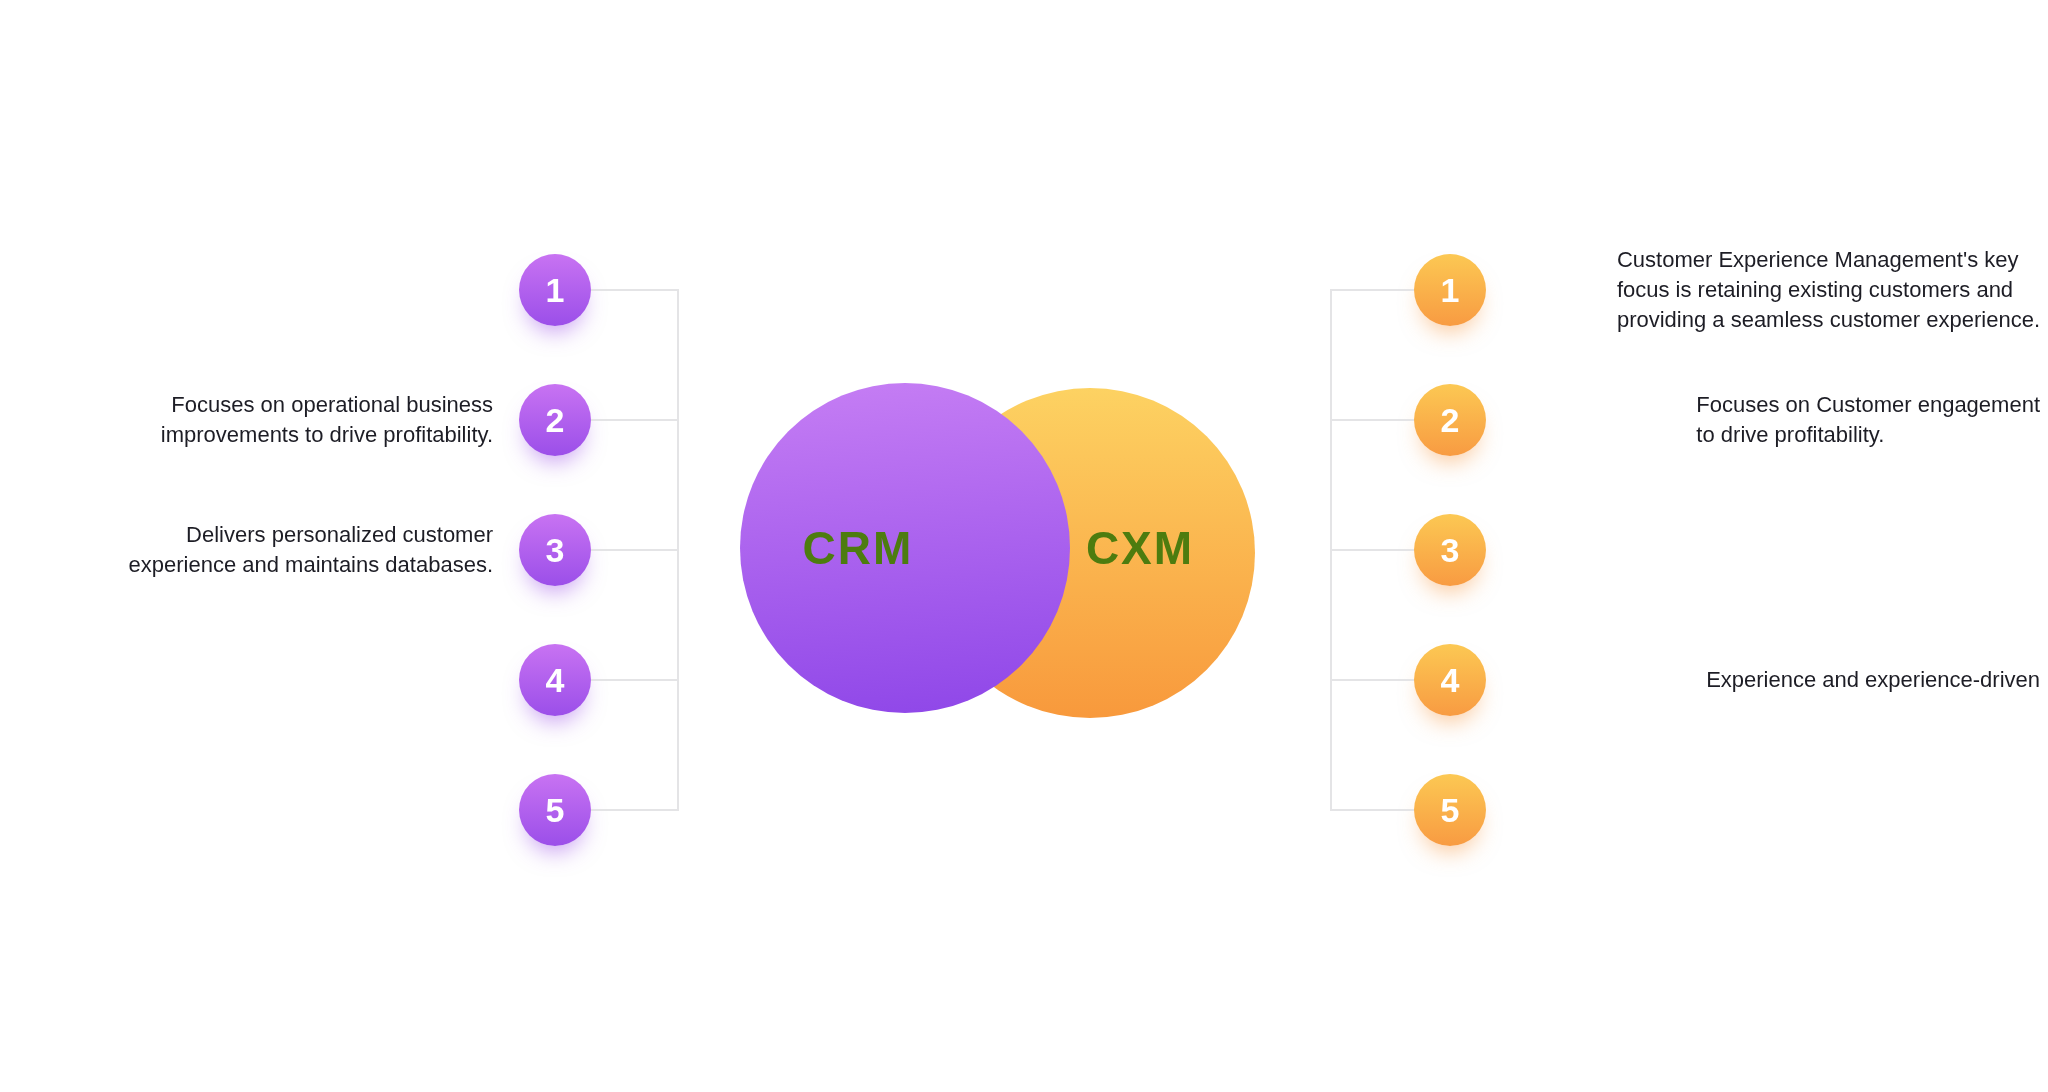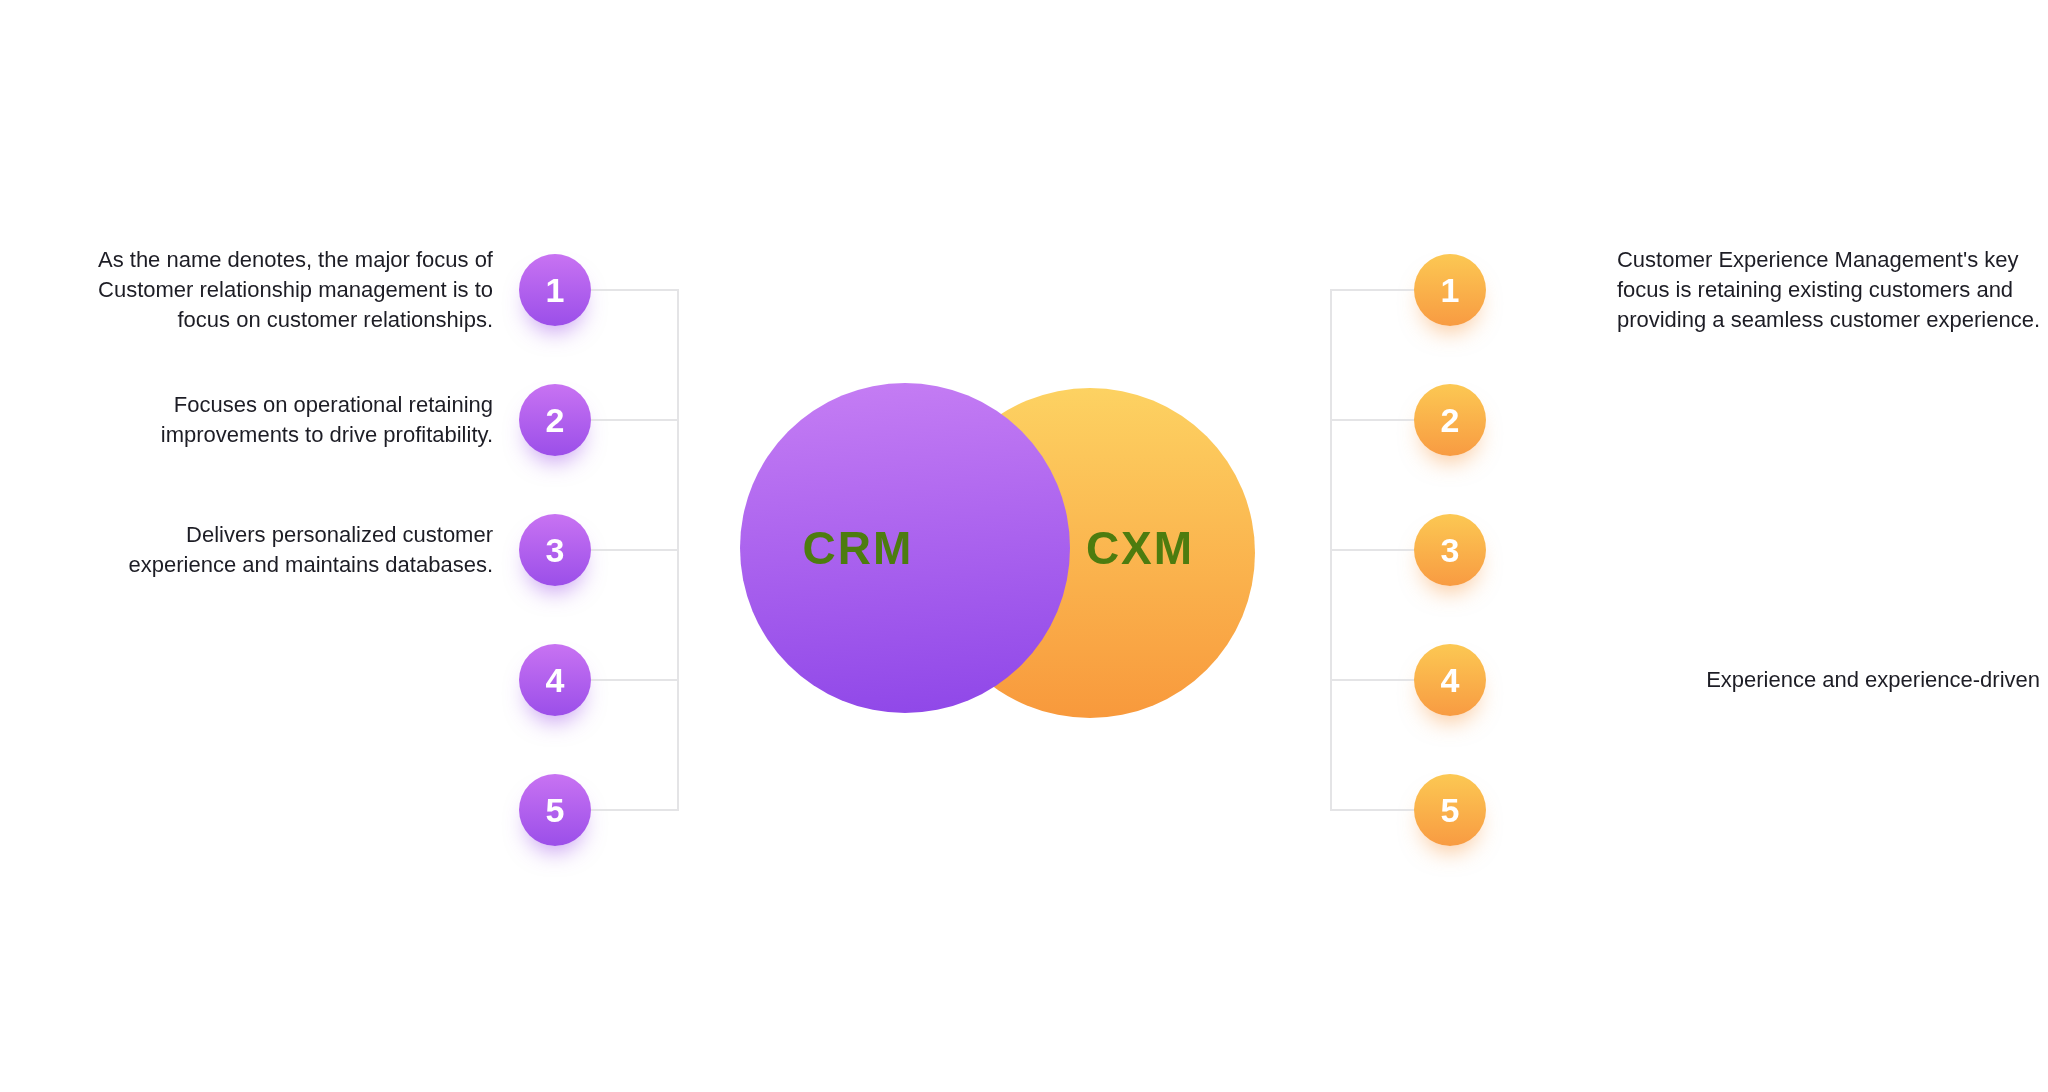--- a/index.html
+++ b/index.html
@@ -71,33 +71,28 @@
 
   <div class="big-circle orange"></div>
   <div class="big-circle purple"></div>
   <div class="venn-label crm">CRM</div>
   <div class="venn-label cxm">CXM</div>
 
   <div class="vline left"></div>
   <div class="vline right"></div>
 
   <div class="row y1 left-col">
-    <div class="txt">
-        <span>As the name denotes, the major focus of
-Customer relationship management is to
-focus on customer relationships.</span>
-      </div>
     <div class="num">
         <span>1</span>
       </div>
     <div class="hl"></div>
   </div>
   <div class="row y2 left-col">
     <div class="txt">
-        <span>Focuses on operational retaining
+        <span>Focuses on operational business
 improvements to drive profitability.</span>
       </div>
     <div class="num">
         <span>2</span>
       </div>
     <div class="hl"></div>
   </div>
   <div class="row y3 left-col">
     <div class="txt">
         <span>Delivers personalized customer
@@ -126,20 +121,24 @@
         <span>Customer Experience Management's key
 focus is retaining existing customers and
 providing a seamless customer experience.</span>
       </div>
     <div class="num">
         <span>1</span>
       </div>
     <div class="hl"></div>
   </div>
   <div class="row y2 right-col">
+    <div class="txt">
+        <span>Focuses on Customer engagement
+to drive profitability.</span>
+      </div>
     <div class="num">
         <span>2</span>
       </div>
     <div class="hl"></div>
   </div>
   <div class="row y3 right-col">
     <div class="num">
         <span>3</span>
       </div>
     <div class="hl"></div>

